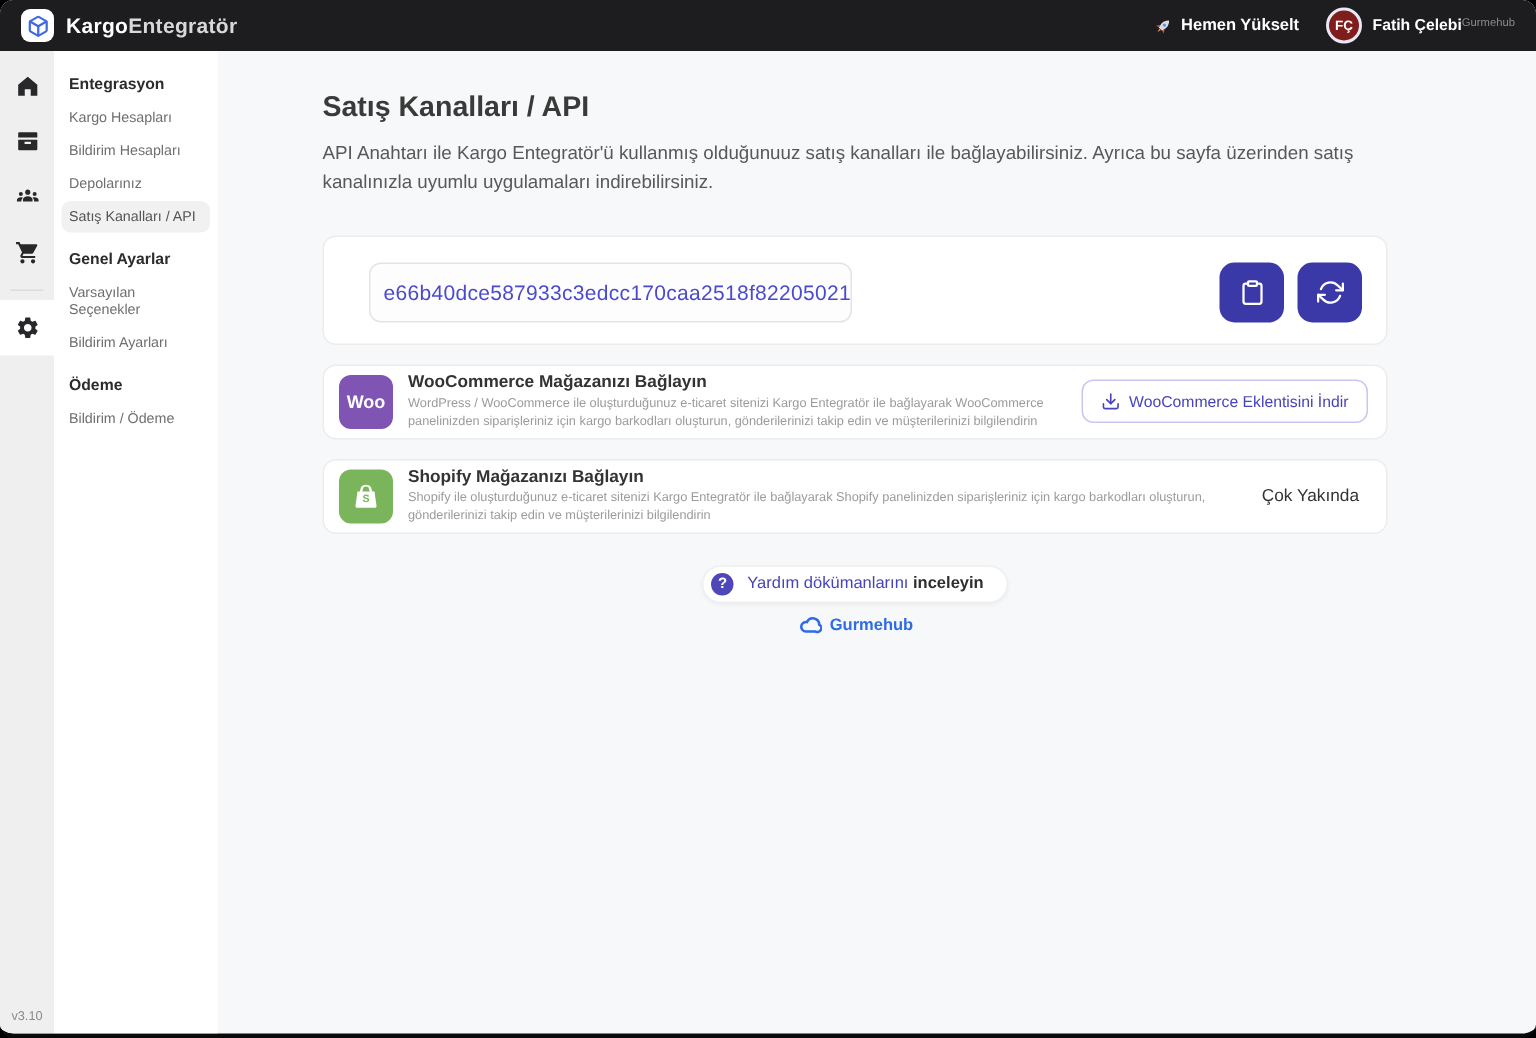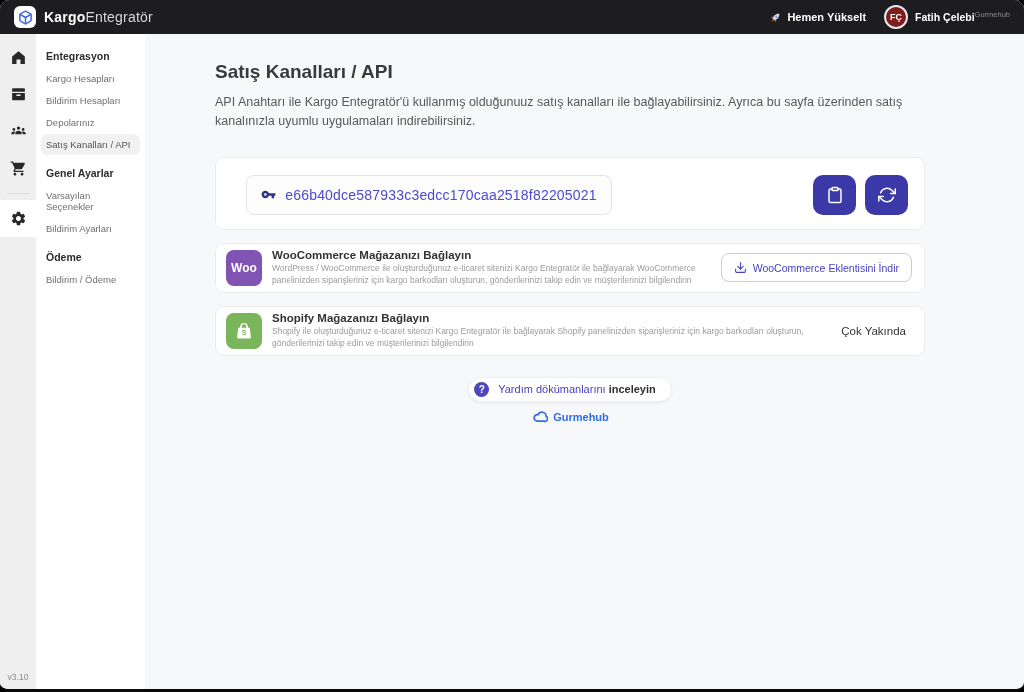--- a/index.html
+++ b/index.html
@@ -4,21 +4,21 @@
 <style>
   * { margin:0; padding:0; box-sizing:border-box; }
   html,body { width:1024px; height:692px; background:#000; font-family:"Liberation Sans", sans-serif; }
   .page { width:1024px; height:692px; border-radius:9px; overflow:hidden; display:flex; flex-direction:column; background:#f7f8f9; border-bottom:3px solid #0a0a0a; }
 
   
   .header { height:34px; background:#1d1d1f; display:flex; align-items:center; padding:0 14px; flex-shrink:0; }
   .logo-box { width:22px; height:22px; background:#fff; border-radius:6px; display:flex; align-items:center; justify-content:center; margin-right:8px; }
   .brand { font-size:14px; color:#fff; letter-spacing:.2px; }
   .brand b { font-weight:bold; }
-  .brand span.light { color:#d8d8d8; font-weight:400; }
+  .brand span.light { color:#d8d8d8; font-weight:700; }
   .header-right { margin-left:auto; display:flex; align-items:center; gap:18px; }
   .upgrade { display:flex; align-items:center; gap:5px; color:#fff; font-size:11px; font-weight:bold; cursor:pointer; }
   .userchip { display:flex; align-items:center; gap:7px; cursor:pointer; }
   .avatar { width:24px; height:24px; border-radius:50%; background:#7f1d1d; border:2px solid #e8e8f5; color:#fff; font-size:9px; font-weight:bold; display:flex; align-items:center; justify-content:center; }
   .user-meta { display:flex; flex-direction:row; line-height:1.15; }
   .user-name { color:#fff; font-size:10.5px; font-weight:bold; }
   .user-org { color:#8b8b8f; font-size:7.5px; }
 
   
   .body-row { flex:1; display:flex; min-height:0; }
@@ -40,21 +40,21 @@
   .main { flex:1; overflow:hidden; }
   .content { width:710px; margin-left:70px; }
   .page-title { margin-top:27px; font-size:19px; font-weight:bold; color:#3a3a3a; }
   .page-desc { margin-top:10px; font-size:12.5px; color:#585858; line-height:1.55; }
 
   .api-card { margin-top:25px; background:#fff; border:1px solid #ececec; border-radius:9px; padding:17px 16px 14px 16px; display:flex; align-items:flex-start; }
   .api-left { width:222px; flex-shrink:0; }
   .api-title { font-size:16.5px; font-weight:bold; color:#333; margin-bottom:7px; }
   .api-sub { font-size:12px; color:#555; line-height:1.45; }
   .api-mid { margin-left:14px; }
-  .key-input { width:366px; height:40px; border:1px solid #e3e3e9; background:#fdfdfe; border-radius:8px; display:flex; align-items:center; justify-content:center; gap:9px; cursor:text; }
+  .key-input { width:322px; height:40px; border:1px solid #e3e3e9; background:#fdfdfe; border-radius:8px; display:flex; align-items:center; justify-content:center; gap:9px; cursor:text; }
   .key-input svg { width:15px; height:15px; fill:#2d3480; }
   .key-text { font-size:14px; color:#4b4ace; letter-spacing:.2px; }
   .links-row { margin-top:11px; display:flex; align-items:center; gap:16px; }
   .mini-link { font-size:9.5px; font-weight:bold; text-decoration:underline; display:flex; align-items:center; gap:4px; cursor:pointer; }
   .mini-link.blue { color:#3d45c5; }
   .mini-link.red { color:#d21f1f; }
   .mini-link svg { width:11px; height:11px; }
   .api-actions { margin-left:auto; display:flex; gap:9px; }
   .sq-btn { width:43px; height:40px; background:#3b39a8; border:none; border-radius:10px; display:flex; align-items:center; justify-content:center; cursor:pointer; }
   .sq-btn svg { width:18px; height:18px; stroke:#fff; fill:none; stroke-width:2; stroke-linecap:round; stroke-linejoin:round; }

